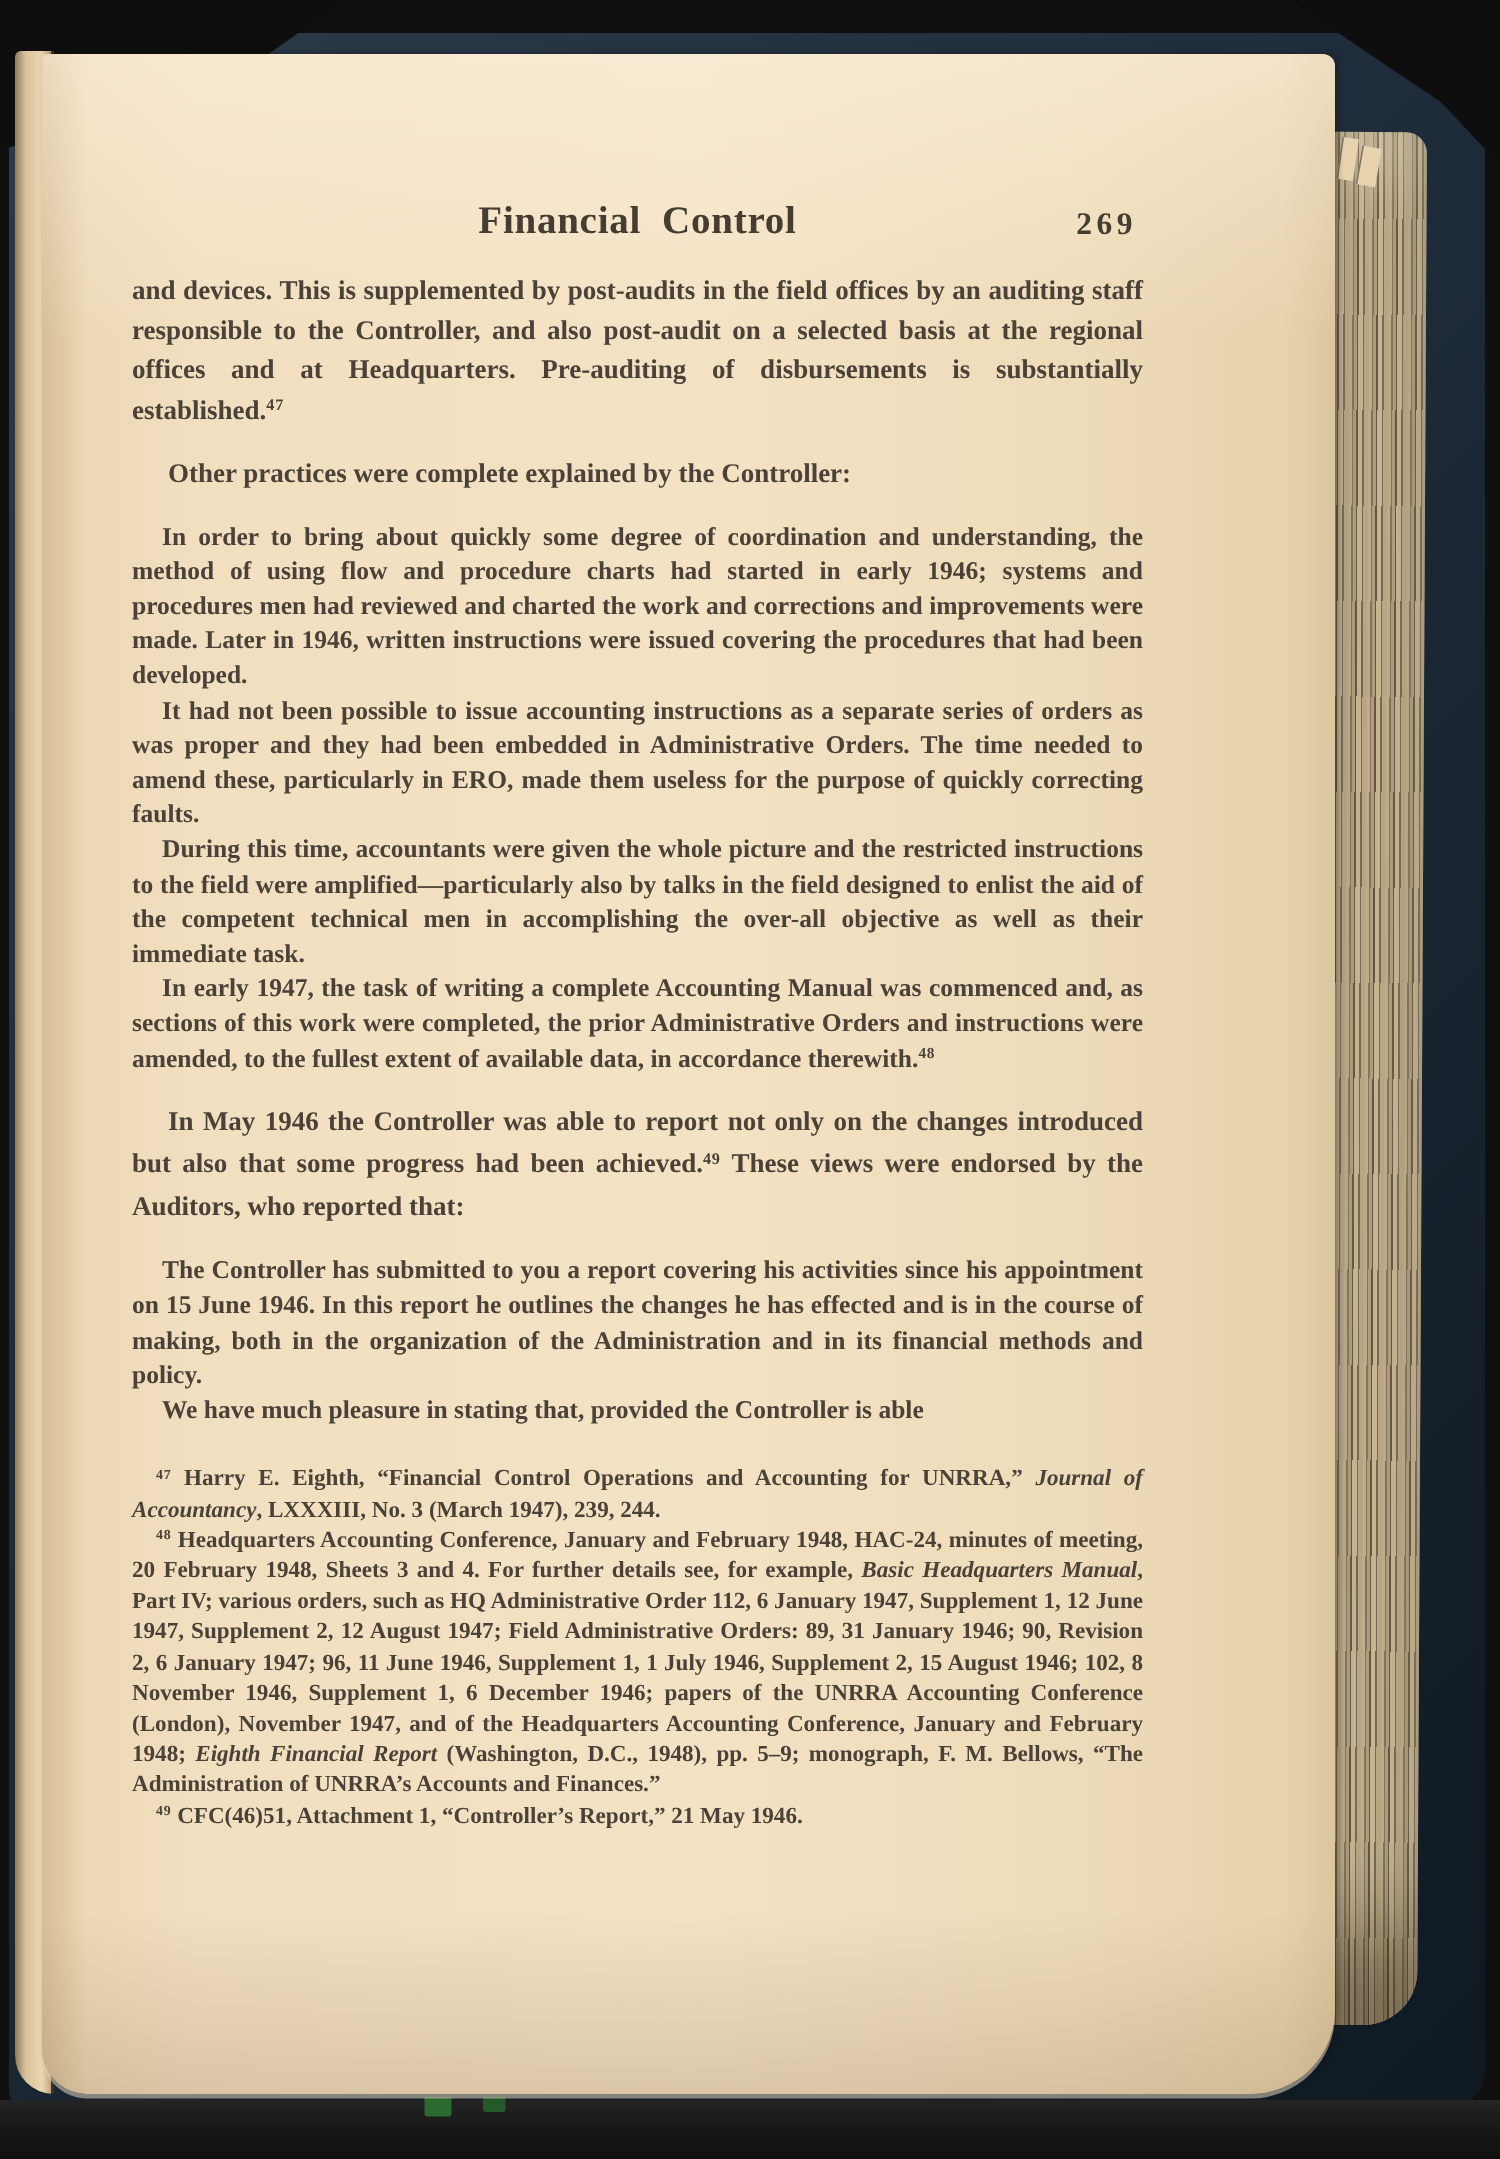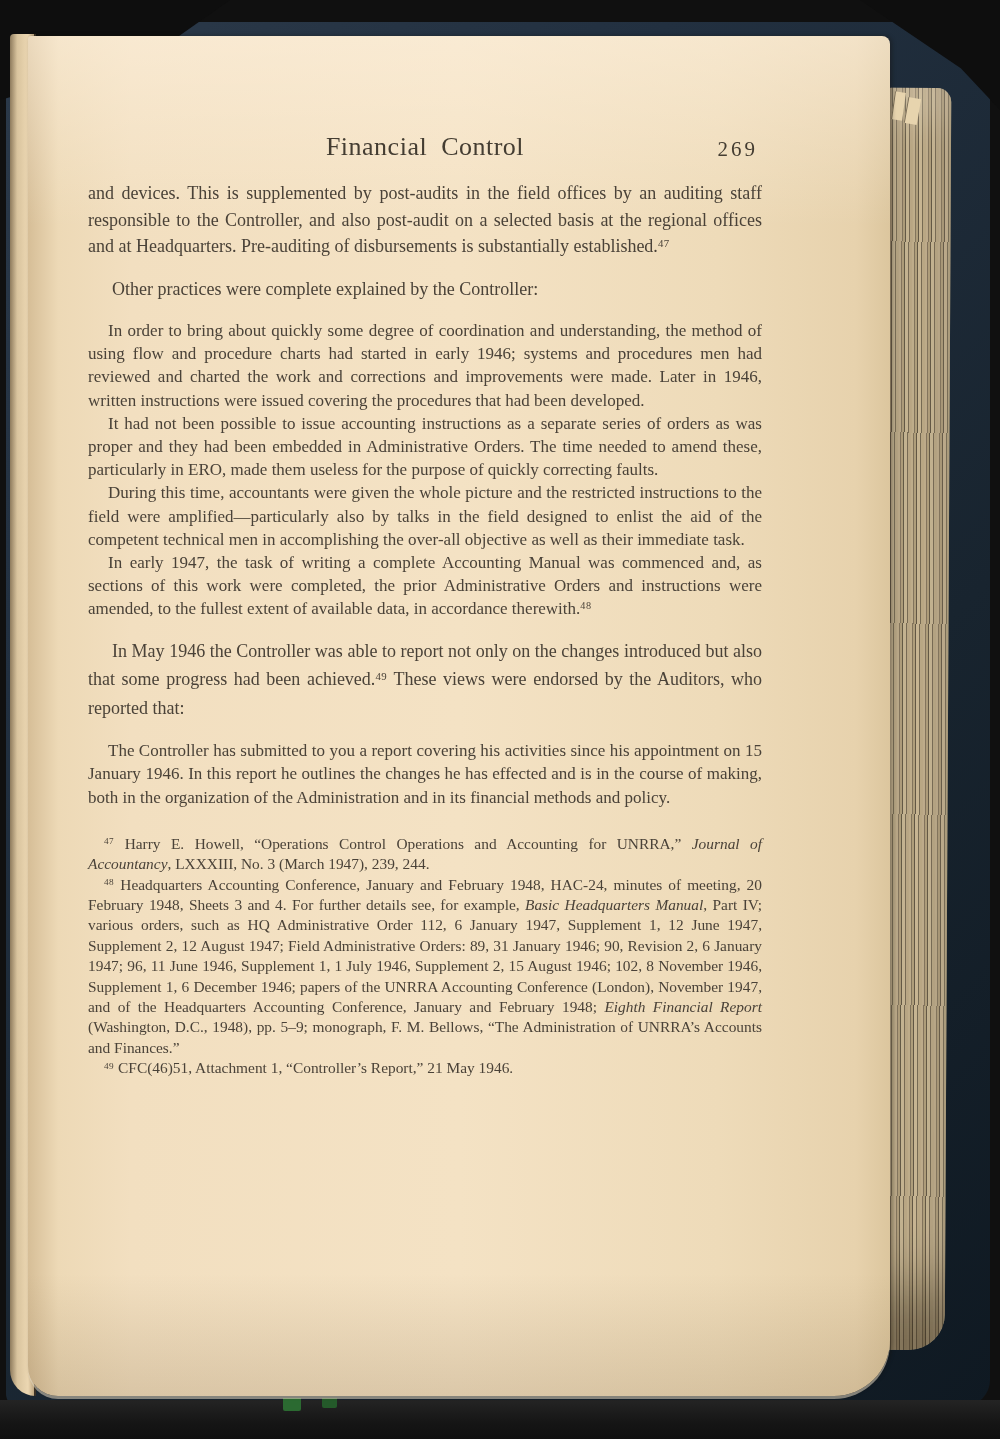--- a/index.html
+++ b/index.html
@@ -52,20 +52,21 @@
   .step2{left:906px;top:98px;width:12px;height:26px;transform:rotate(10deg);}
   
   .page{
     position:absolute;left:28px;top:36px;width:862px;height:1360px;
     border-radius:3px 8px 56px 30px;
     background:
       linear-gradient(180deg,rgba(255,243,226,0.5) 0%,rgba(255,243,226,0) 14%),
       linear-gradient(0deg,rgba(120,95,60,0.20) 0%,rgba(120,95,60,0) 9%),
       linear-gradient(90deg,#d6be97 0%,#edd9b6 3.5%,#f2dfc0 12%,#f4e2c4 50%,#eedbb9 80%,#e7d2ad 96%,#dcc69e 100%);
     box-shadow:0 3px 0 rgba(228,216,194,0.55), 2px 0 4px rgba(20,14,6,0.35);
+    font-weight:bold;
   }
   .content{position:absolute;left:60px;top:96px;width:674px;color:#4a4238;}
   .page-head{position:relative;text-align:center;height:38px;margin-bottom:10px;}
   .running-title{font-size:26px;word-spacing:7px;letter-spacing:0.5px;color:#443d32;}
   .page-number{position:absolute;right:4px;top:5px;font-size:21px;letter-spacing:3px;color:#443d32;}
   .para{margin:0;text-align:justify;}
   .para.body{font-size:18px;line-height:26.5px;text-indent:24px;}
   .para.body.noindent{text-indent:0;}
   .para.body.spaced{margin-top:16px;}
   .para.body.loose{line-height:28.5px;}
@@ -98,22 +99,23 @@
         <span class="page-number">269</span>
       </div>
       <div id="body-container">
           <p class="para body noindent"><span>and devices. This is supplemented by post-audits in the field offices by an auditing staff responsible to the Controller, and also post-audit on a selected basis at the regional offices and at Headquarters. Pre-auditing of disbursements is substantially established.</span><sup>47</sup></p>
           <p class="para body spaced"><span>Other practices were complete explained by the Controller:</span></p>
           <p class="para quote first"><span>In order to bring about quickly some degree of coordination and understanding, the method of using flow and procedure charts had started in early 1946; systems and procedures men had reviewed and charted the work and corrections and improvements were made. Later in 1946, written instructions were issued covering the procedures that had been developed.</span></p>
           <p class="para quote"><span>It had not been possible to issue accounting instructions as a separate series of orders as was proper and they had been embedded in Administrative Orders. The time needed to amend these, particularly in ERO, made them useless for the purpose of quickly correcting faults.</span></p>
           <p class="para quote"><span>During this time, accountants were given the whole picture and the restricted instructions to the field were amplified—particularly also by talks in the field designed to enlist the aid of the competent technical men in accomplishing the over-all objective as well as their immediate task.</span></p>
           <p class="para quote"><span>In early 1947, the task of writing a complete Accounting Manual was commenced and, as sections of this work were completed, the prior Administrative Orders and instructions were amended, to the fullest extent of available data, in accordance therewith.</span><sup>48</sup></p>
           <p class="para body spaced loose"><span>In May 1946 the Controller was able to report not only on the changes introduced but also that some progress had been achieved.</span><sup>49</sup><span> These views were endorsed by the Auditors, who reported that:</span></p>
-          <p class="para quote first"><span>The Controller has submitted to you a report covering his activities since his appointment on 15 January 1946. In this report he outlines the changes he has effected and is in the course of making, both in the organization of the Administration and in its financial methods and policy.</span></p>
+          <p class="para quote first"><span>The Controller has submitted to you a report covering his activities since his appointment on 15 June 1946. In this report he outlines the changes he has effected and is in the course of making, both in the organization of the Administration and in its financial methods and policy.</span></p>
+          <p class="para quote"><span>We have much pleasure in stating that, provided the Controller is able</span></p>
         </div>
       <div id="footnotes-container" class="footnotes">
-          <p class="footnote"><sup>47</sup> <span>Harry E. Howell, “Operations Control Operations and Accounting for UNRRA,” </span><i>Journal of Accountancy</i><span>, LXXXIII, No. 3 (March 1947), 239, 244.</span></p>
+          <p class="footnote"><sup>47</sup> <span>Harry E. Eighth, “Financial Control Operations and Accounting for UNRRA,” </span><i>Journal of Accountancy</i><span>, LXXXIII, No. 3 (March 1947), 239, 244.</span></p>
           <p class="footnote"><sup>48</sup> <span>Headquarters Accounting Conference, January and February 1948, HAC-24, minutes of meeting, 20 February 1948, Sheets 3 and 4. For further details see, for example, </span><i>Basic Headquarters Manual</i><span>, Part IV; various orders, such as HQ Administrative Order 112, 6 January 1947, Supplement 1, 12 June 1947, Supplement 2, 12 August 1947; Field Administrative Orders: 89, 31 January 1946; 90, Revision 2, 6 January 1947; 96, 11 June 1946, Supplement 1, 1 July 1946, Supplement 2, 15 August 1946; 102, 8 November 1946, Supplement 1, 6 December 1946; papers of the UNRRA Accounting Conference (London), November 1947, and of the Headquarters Accounting Conference, January and February 1948; </span><i>Eighth Financial Report</i><span> (Washington, D.C., 1948), pp. 5–9; monograph, F. M. Bellows, “The Administration of UNRRA’s Accounts and Finances.”</span></p>
           <p class="footnote"><sup>49</sup> <span>CFC(46)51, Attachment 1, “Controller’s Report,” 21 May 1946.</span></p>
         </div>
     </div>
   </div>
 </div>
 
 </body></html>

